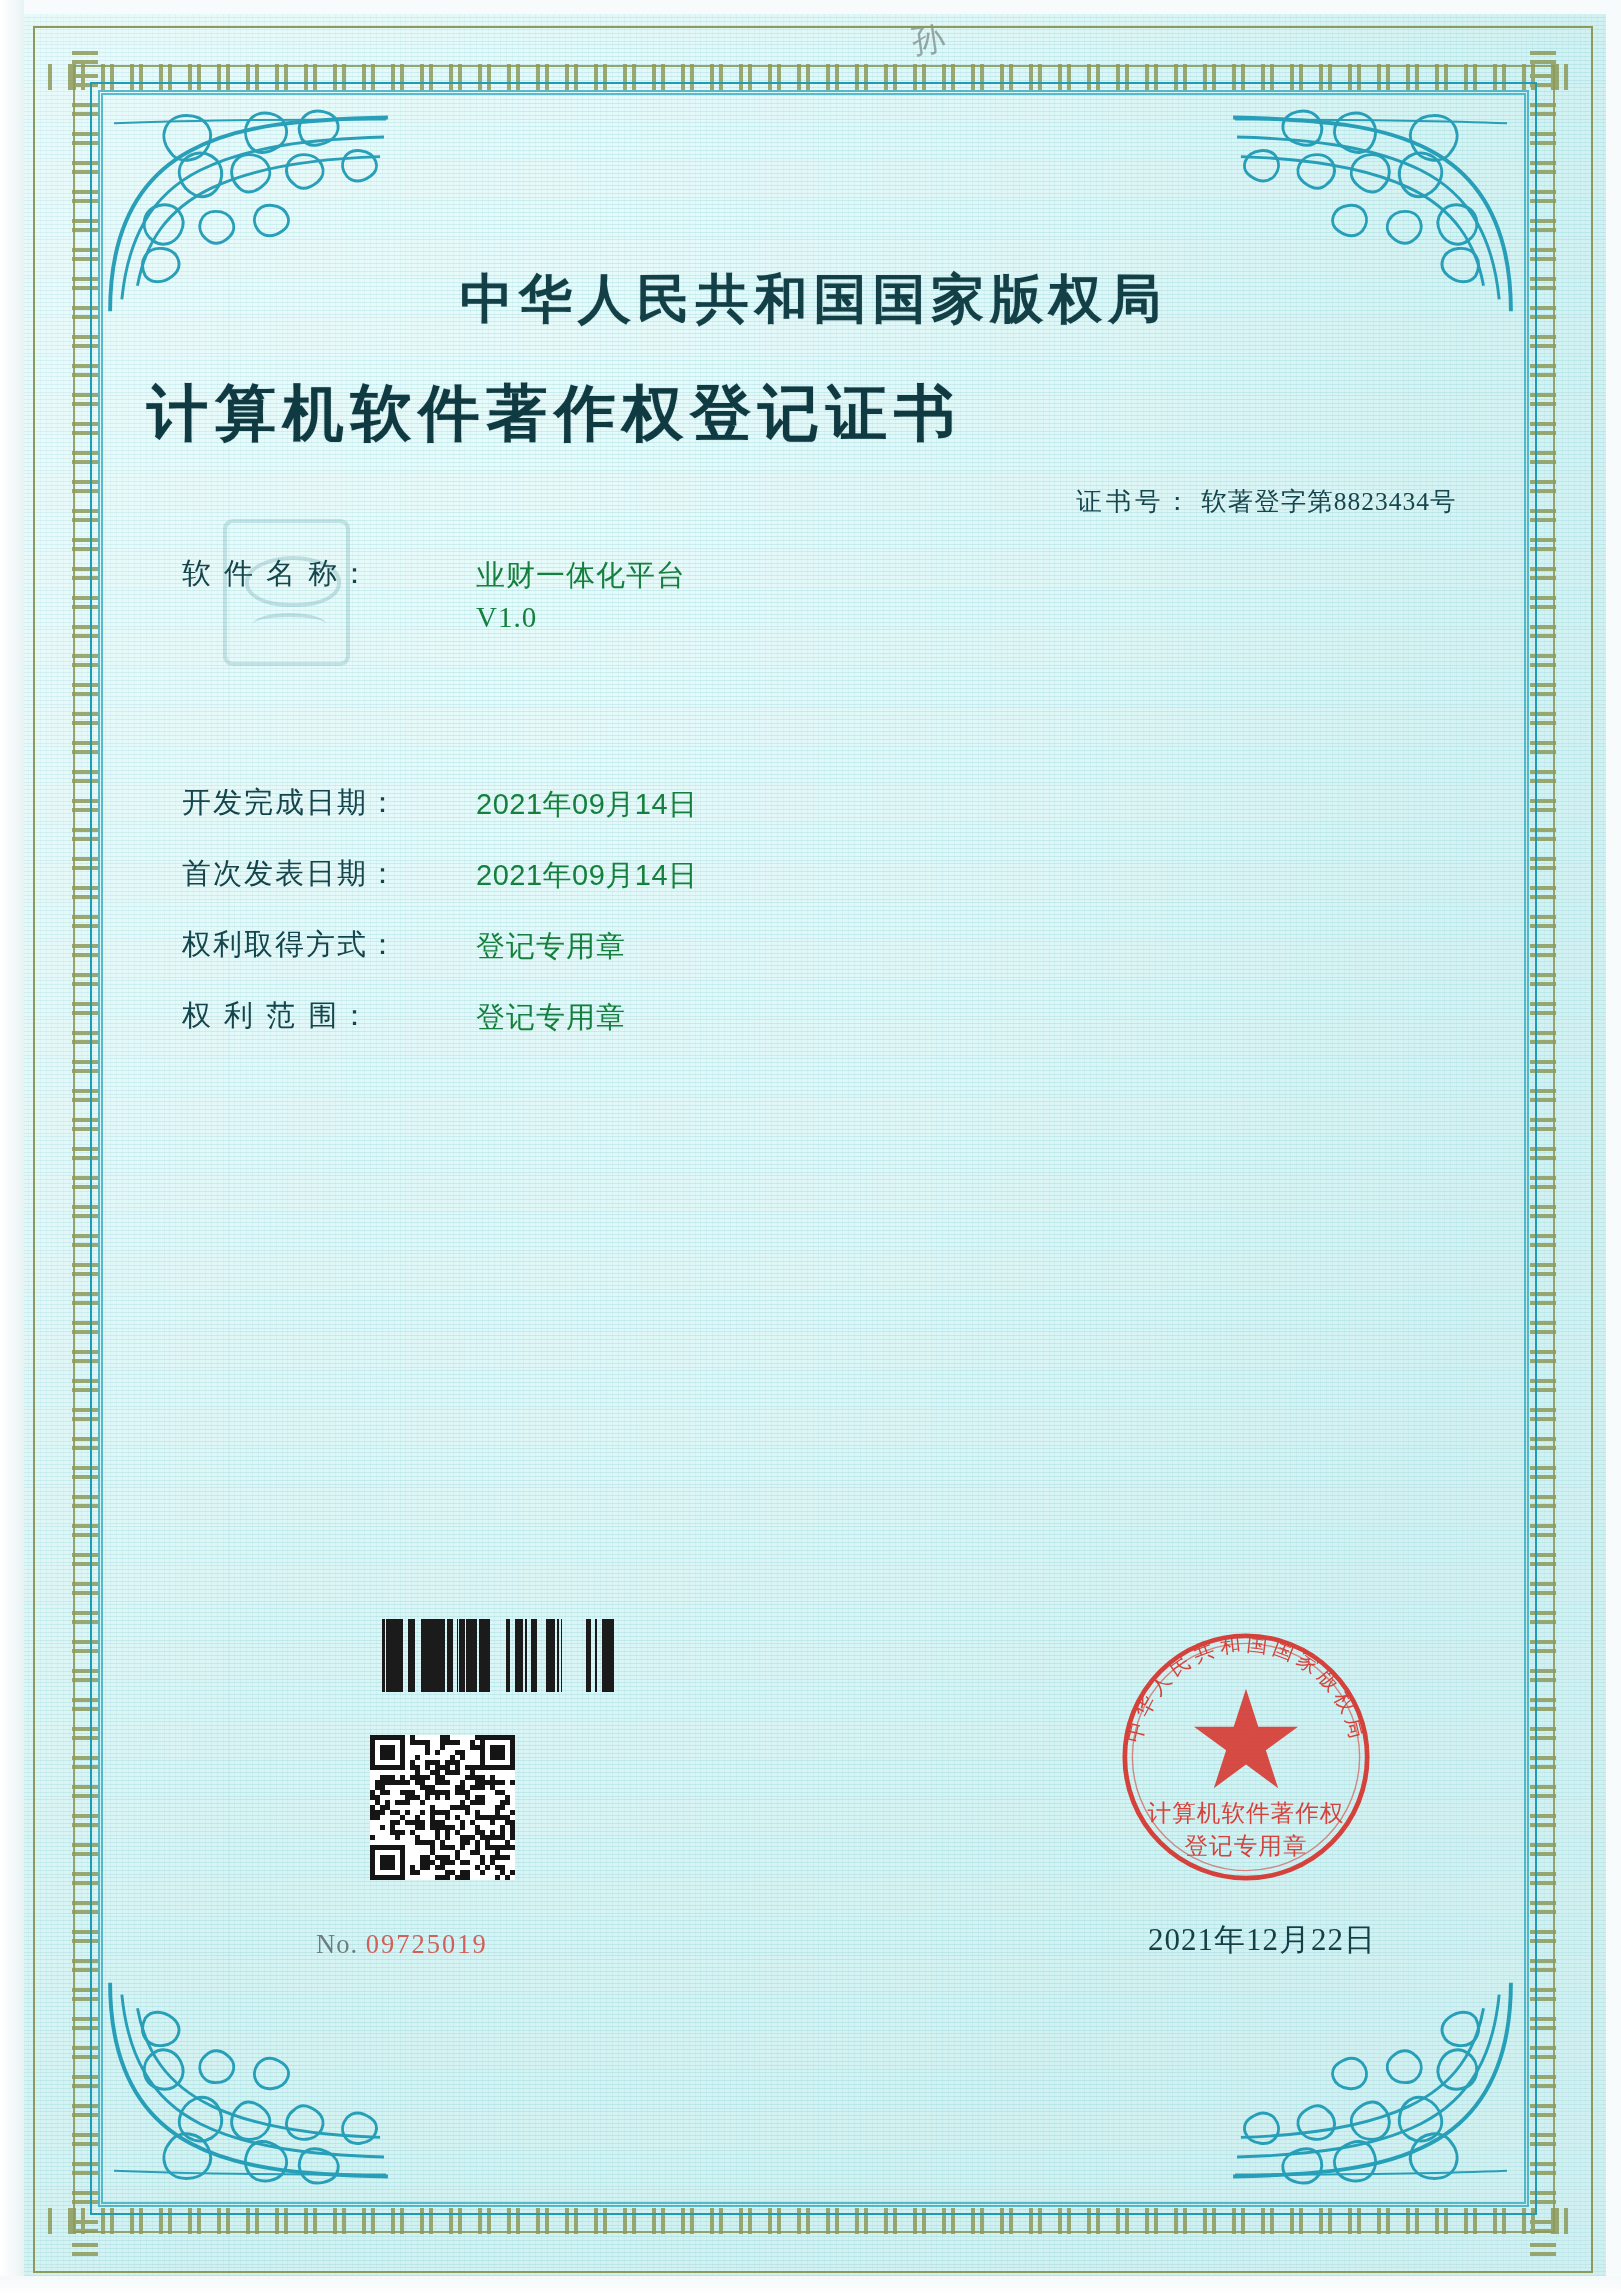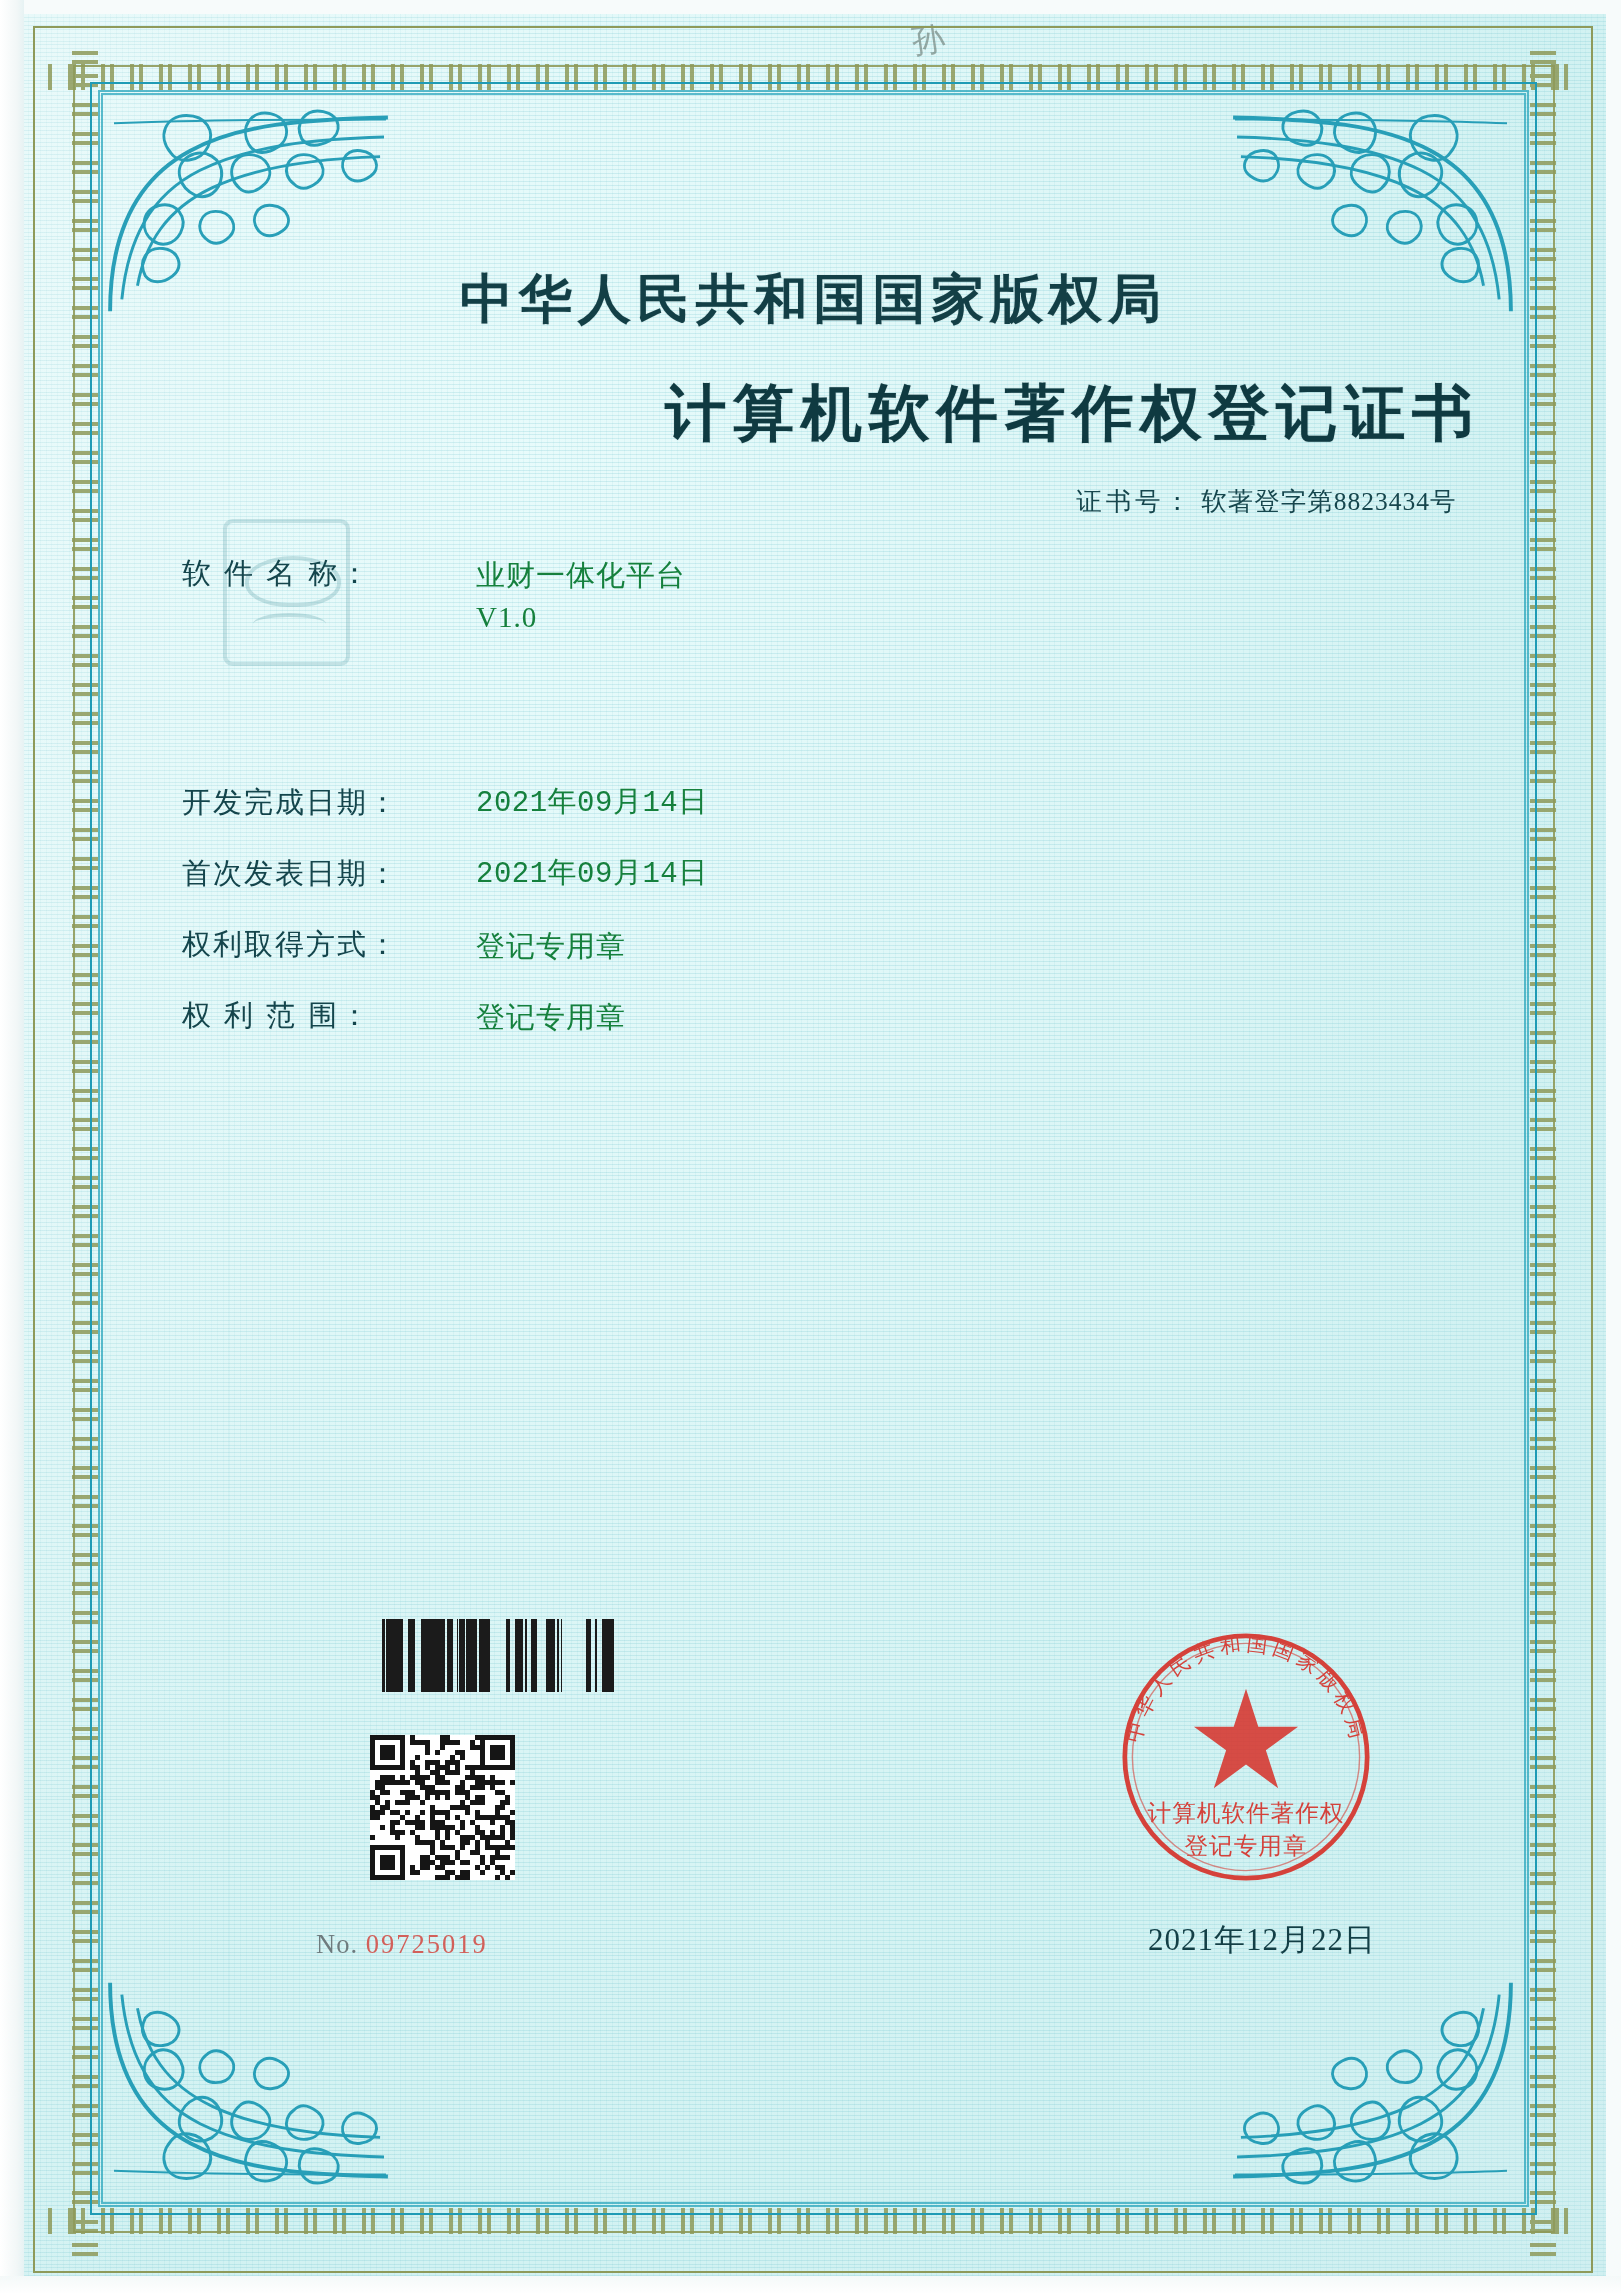--- a/index.html
+++ b/index.html
@@ -118,21 +118,21 @@
     text-align: center;
     font-family: "DejaVu Serif", serif;
     font-weight: bold;
     font-size: 53px;
     letter-spacing: 5.9px;
     color: #133f46;
     margin: 29px 0 0 0;
     text-shadow: 0 0 1px rgba(19,63,70,.35);
   }
   .title-main {
-    text-align: right;
+    text-align: left;
     font-family: "DejaVu Serif", serif;
     font-weight: bold;
     font-size: 61px;
     letter-spacing: 6.9px;
     color: #0f3a41;
     margin: 37px 0 0 0;
     text-shadow: 0 0 1px rgba(15,58,65,.45);
   }
   .cert-no-row {
     margin-top: 29px;
@@ -161,21 +161,21 @@
     color: #14454c;
     letter-spacing: 2px;
   }
   .f-label.sp2 { letter-spacing: 2.9px; }
   .f-value {
     font-size: 29px;
     color: #15803d;
     letter-spacing: 1px;
     line-height: 1.45;
   }
-  .f-value.mono { font-family: Liberation Mono, monospace; letter-spacing: 0.5px; }
+  .f-value.mono { font-family: Liberation Sans, sans-serif; letter-spacing: 0.5px; }
 
   .gap-a { height: 106px; }
   .gap-b { height: 25.5px; }
 
   .rows2 .field { margin-bottom: 29px; }
 
   .para {
     margin-top: 45px;
     font-size: 30px;
     line-height: 1.9;

